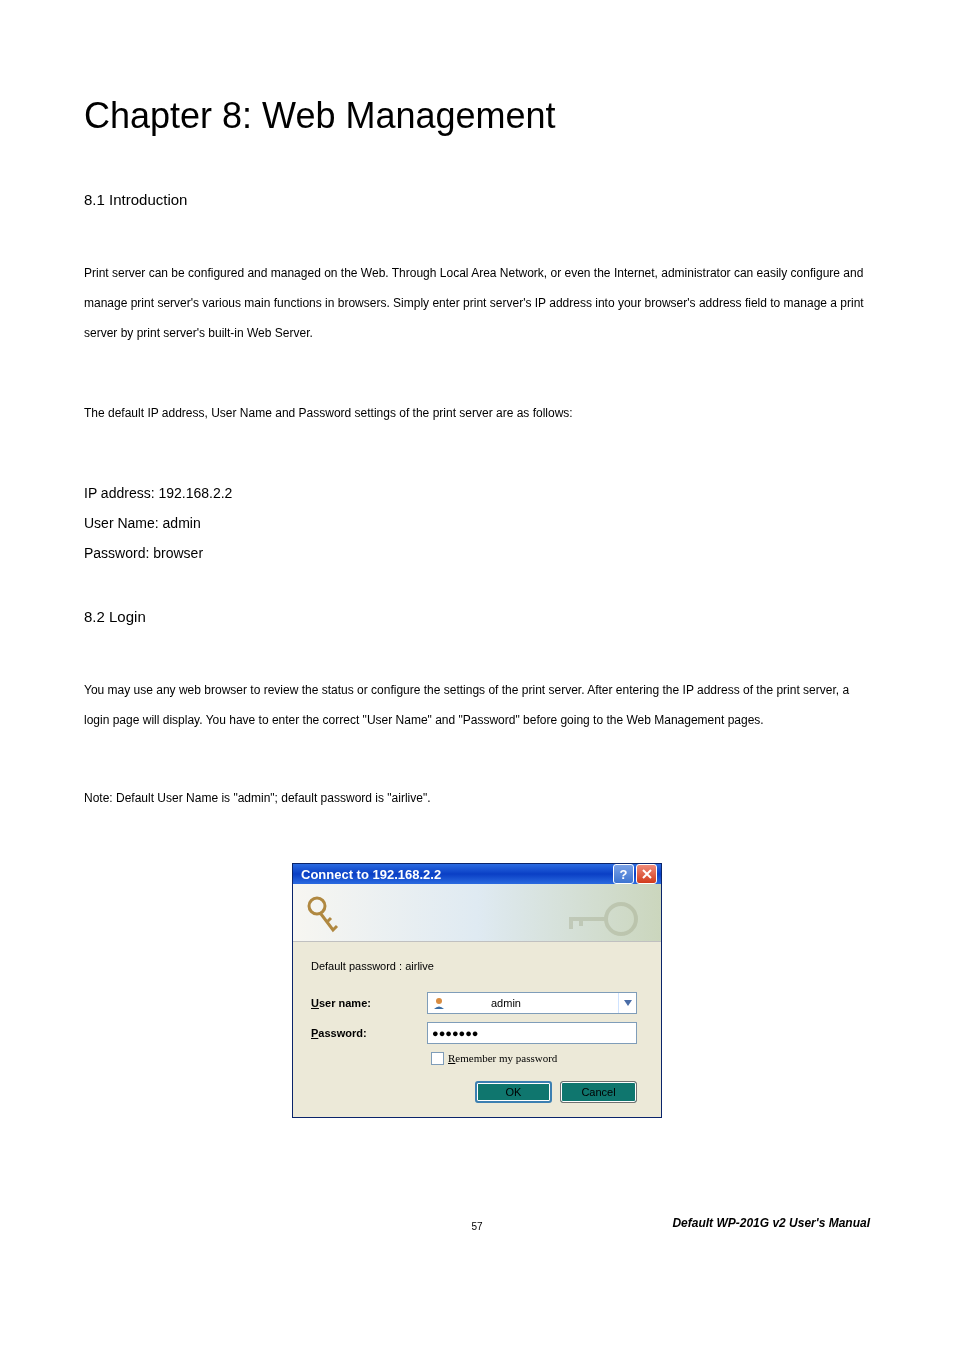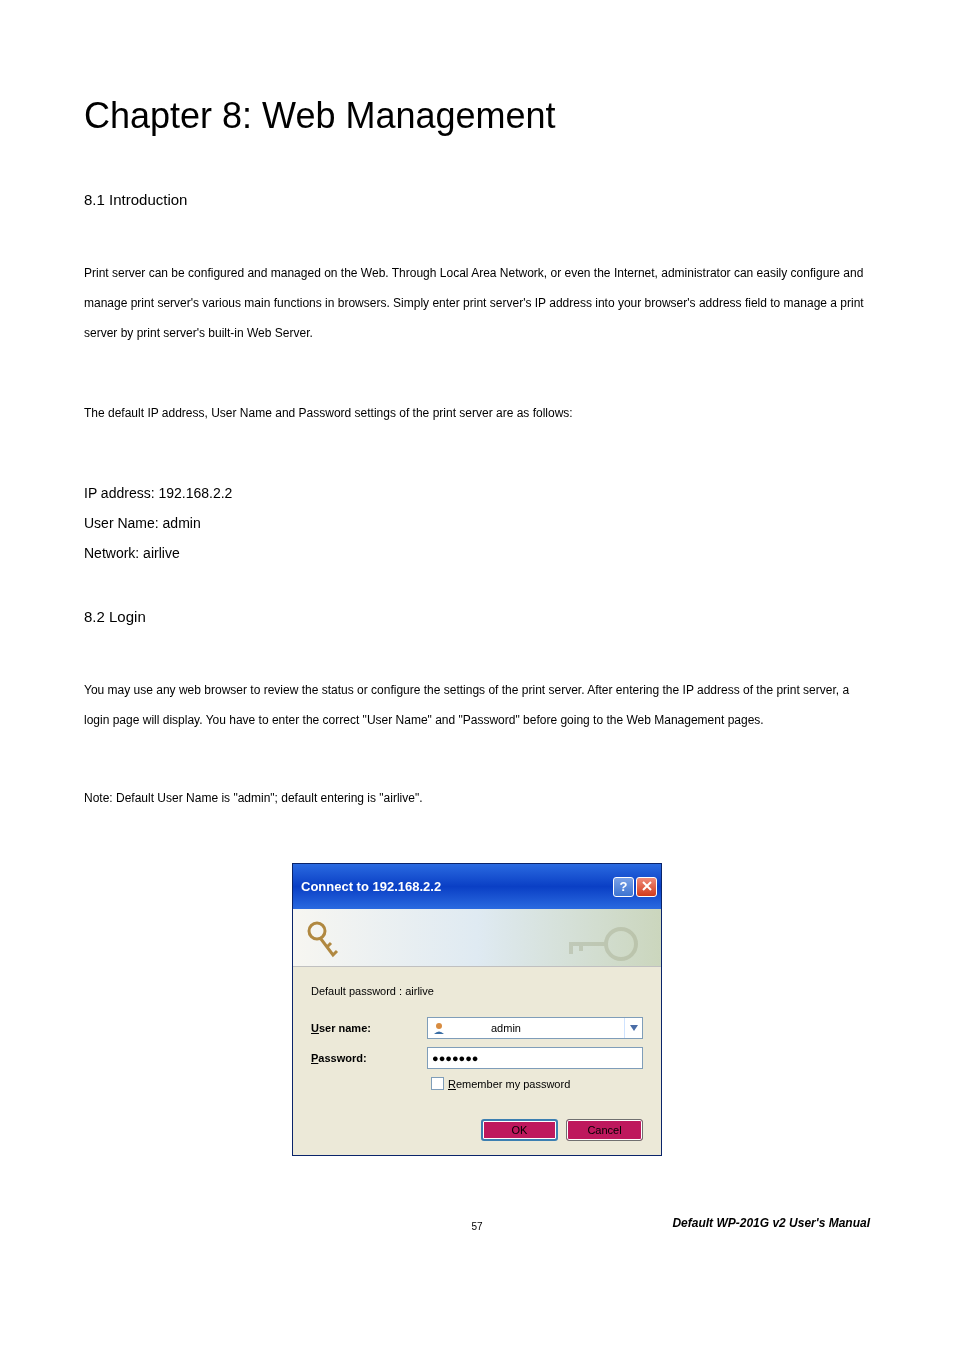--- a/index.html
+++ b/index.html
@@ -40,21 +40,21 @@
     display: flex;
     justify-content: center;
   }
   .dlg {
     width: 370px;
     border: 1px solid #0a246a;
     background: #ece9d8;
     font-family: Tahoma, sans-serif;
   }
   .titlebar {
-    height: 45px;
+    height: 20px;
     background: linear-gradient(to bottom, #2a6ae0 0%, #0a3fc5 50%, #2a6ae0 100%);
     display: flex;
     align-items: center;
     padding: 0 4px 0 8px;
     color: #fff;
     font-size: 13px;
     font-weight: bold;
   }
   .titlebar-text { flex: 1; }
   .tb-btn {
@@ -78,21 +78,21 @@
   }
   .banner-icon {
     position: absolute; left: 10px; top: 8px;
     width: 42px; height: 42px;
   }
   .banner-keyring {
     position: absolute; right: 20px; top: 10px;
     opacity: 0.35;
   }
   .dlg-body {
-    padding: 18px 18px 14px 18px;
+    padding: 18px 24px 14px 18px;
     font-size: 11px;
     color: #000;
   }
   .realm { margin-bottom: 20px; }
   .field-row {
     display: flex;
     align-items: center;
     margin-bottom: 8px;
   }
   .field-label { width: 116px; font-weight: bold; }
@@ -117,39 +117,40 @@
   }
   .user-icon { width: 14px; height: 14px; margin-right: 4px; }
   .user-text { flex: 1; font-size: 11px; }
   .drop-arrow {
     width: 18px; height: 20px;
     border-left: 1px solid #cfe3ff;
     display: flex; align-items: center; justify-content: center;
     color: #4a6da7;
   }
   .check-row {
-    display: flex; align-items: center;
+    display: flex; align-items: flex-start;
     padding-left: 120px;
     margin-top: 2px;
-    margin-bottom: 29px;
+    margin-bottom: 16px;
+    font-family: Liberation Serif, serif;
   }
   .chk {
     width: 13px; height: 13px;
     border: 1px solid #7f9db9;
     background: #fff;
     margin-right: 4px;
   }
   .dlg-buttons {
     display: flex;
     justify-content: flex-end;
     gap: 8px;
   }
   .btn {
     width: 77px; height: 22px;
-    background: #be185d;
+    background: #0f766e;
     border: 1px solid #707070;
     border-radius: 3px;
     font-size: 11px;
     font-family: Tahoma, sans-serif;
     display: flex; align-items: center; justify-content: center;
     box-shadow: inset 0 0 0 1px #fff;
   }
   .btn-default {
     border: 2px solid #3c7fb1;
   }
@@ -179,28 +180,28 @@
 
 <h2 class="section-title">8.1 Introduction</h2>
 
 <p class="para">Print server can be configured and managed on the Web. Through Local Area Network, or even the Internet, administrator can easily configure and manage print server's various main functions in browsers. Simply enter print server's IP address into your browser's address field to manage a print server by print server's built-in Web Server.</p>
 
 <p class="para">The default IP address, User Name and Password settings of the print server are as follows:</p>
 
 <div class="line-block">
   <div>IP address: 192.168.2.2</div>
   <div>User Name: admin</div>
-  <div>Network: airlive</div>
+  <div>Password: browser</div>
 </div>
 
 <h2 class="section-title">8.2 Login</h2>
 
 <p class="para login-para">You may use any web browser to review the status or configure the settings of the print server. After entering the IP address of the print server, a login page will display. You have to enter the correct "User Name" and "Password" before going to the Web Management pages.</p>
 
-<p class="para note-para">Note: Default User Name is "admin"; default entering is "airlive".</p>
+<p class="para note-para">Note: Default User Name is "admin"; default password is "airlive".</p>
 
 <div class="dlg-wrap">
   <div class="dlg">
     <div class="titlebar">
       <span class="titlebar-text">Connect to 192.168.2.2</span>
       <span class="tb-btn tb-help">
         <span>?</span>
       </span>
       <span class="tb-btn tb-close">
         <span>

